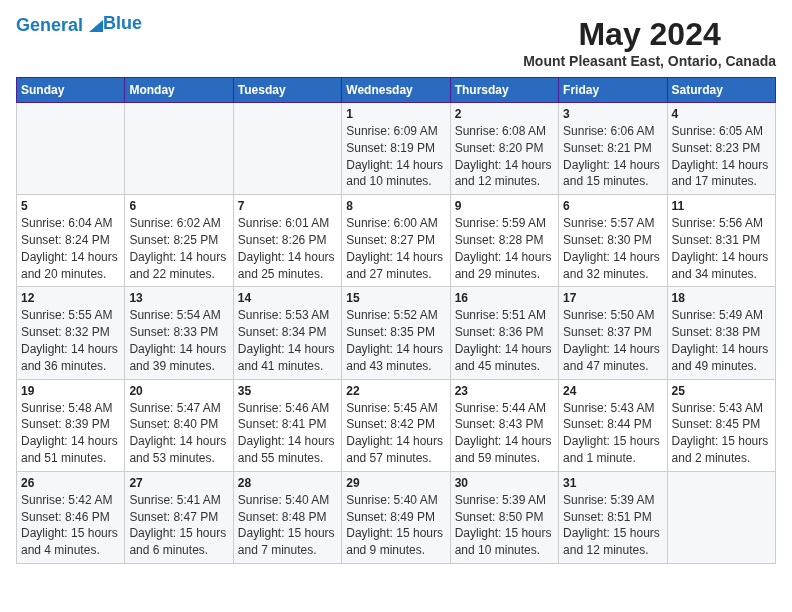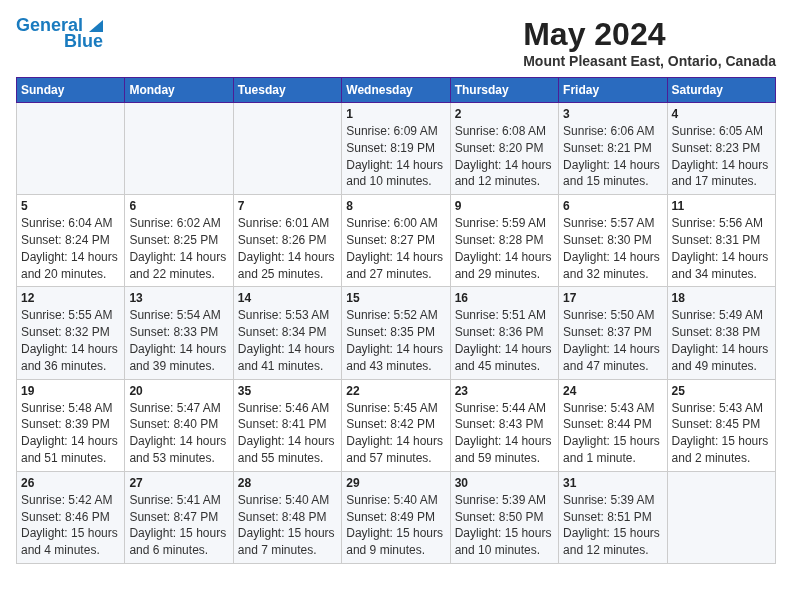--- a/index.html
+++ b/index.html
@@ -23,21 +23,21 @@
     .logo-text {
       font-size: 18px;
       font-weight: bold;
       color: #1a3a5c;
       line-height: 1.1;
     }
     .logo-text span {
       color: #1a7bbf;
     }
     .title-block {
-      text-align: left;
+      text-align: center;
     }
     .month-title {
       font-size: 32px;
       font-weight: bold;
       color: #222;
     }
     .location {
       font-size: 14px;
       color: #333;
       font-weight: bold;
@@ -80,21 +80,21 @@
       font-size: 12px;
       line-height: 1.4;
       color: #333;
     }
   </style>
 </head>
 <body>
 
 <div class="header">
   <div class="logo">
-    <div style="display:flex;flex-direction:column;align-items:flex-end;">
+    <div style="display:flex;flex-direction:row;align-items:center;">
       <div style="display:flex;align-items:center;">
         <span class="logo-text"><span>General</span></span>
         <svg width="18" height="18" viewBox="0 0 18 18" style="margin-left:2px;margin-top:-2px;">
           <polygon points="4,16 18,4 18,16" fill="#1a7bbf"></polygon>
         </svg>
       </div>
       <span class="logo-text" style="color:#1a7bbf;margin-top:-4px;">Blue</span>
     </div>
   </div>
   <div class="title-block">

